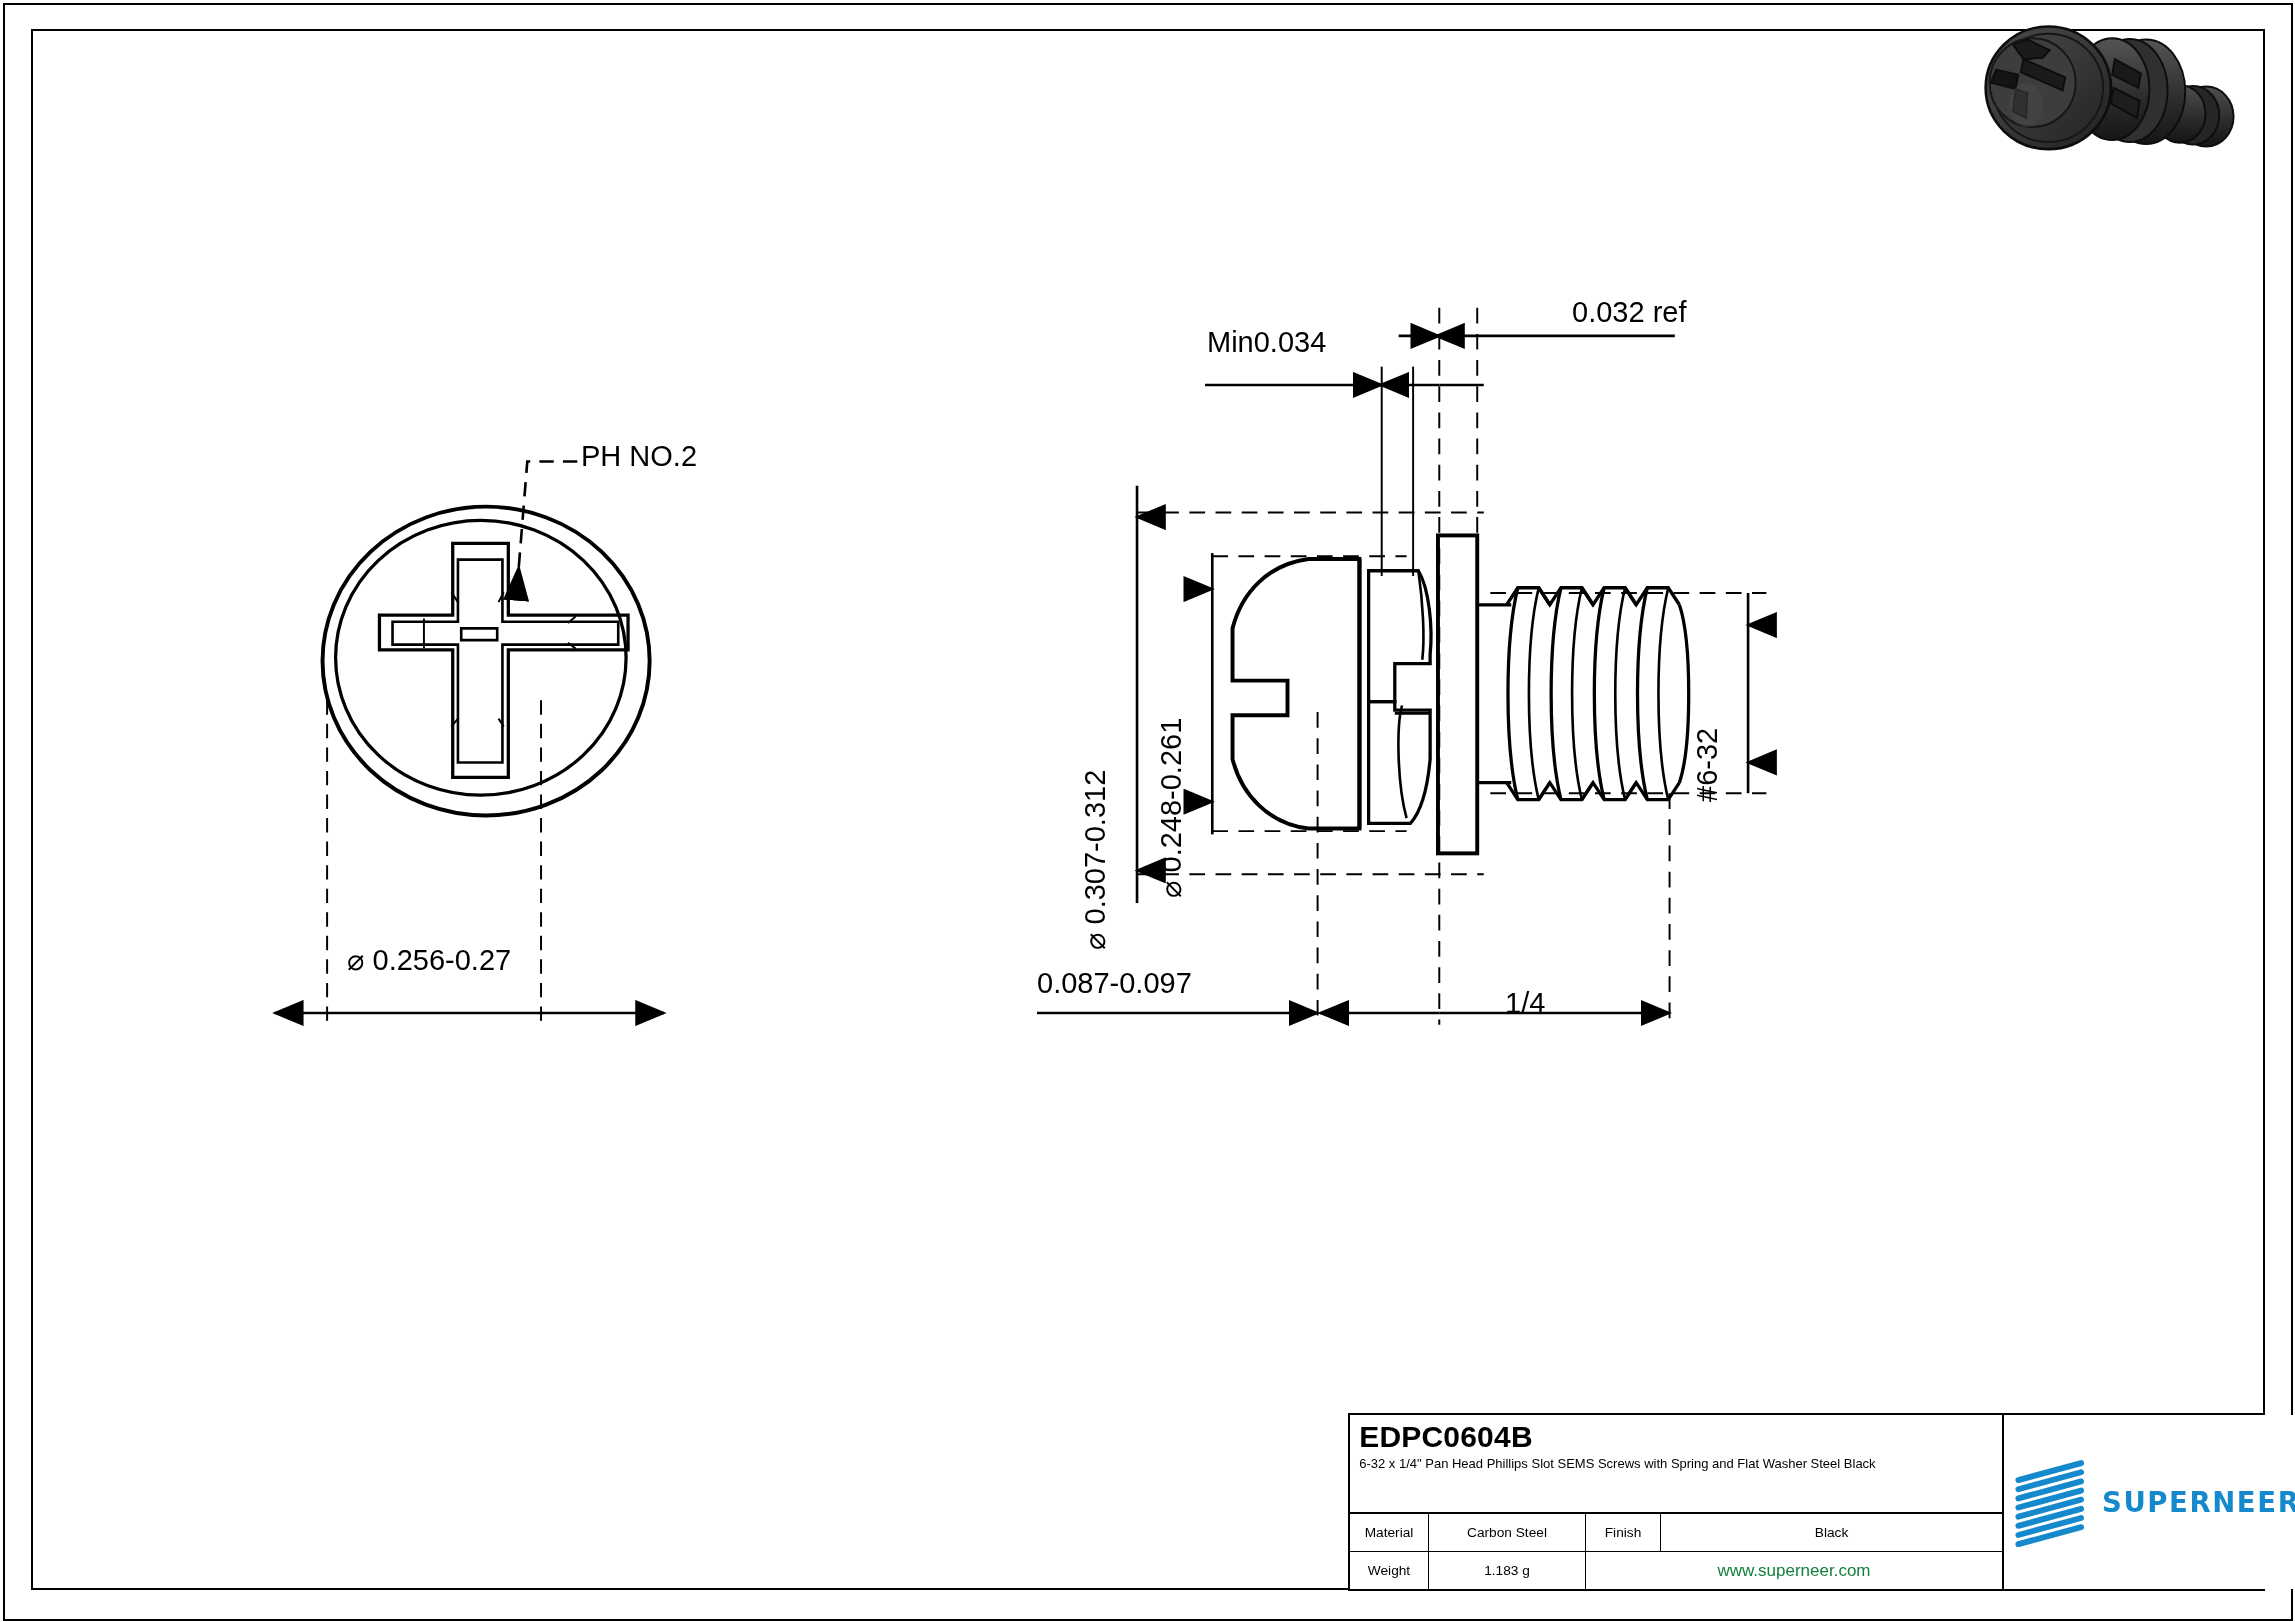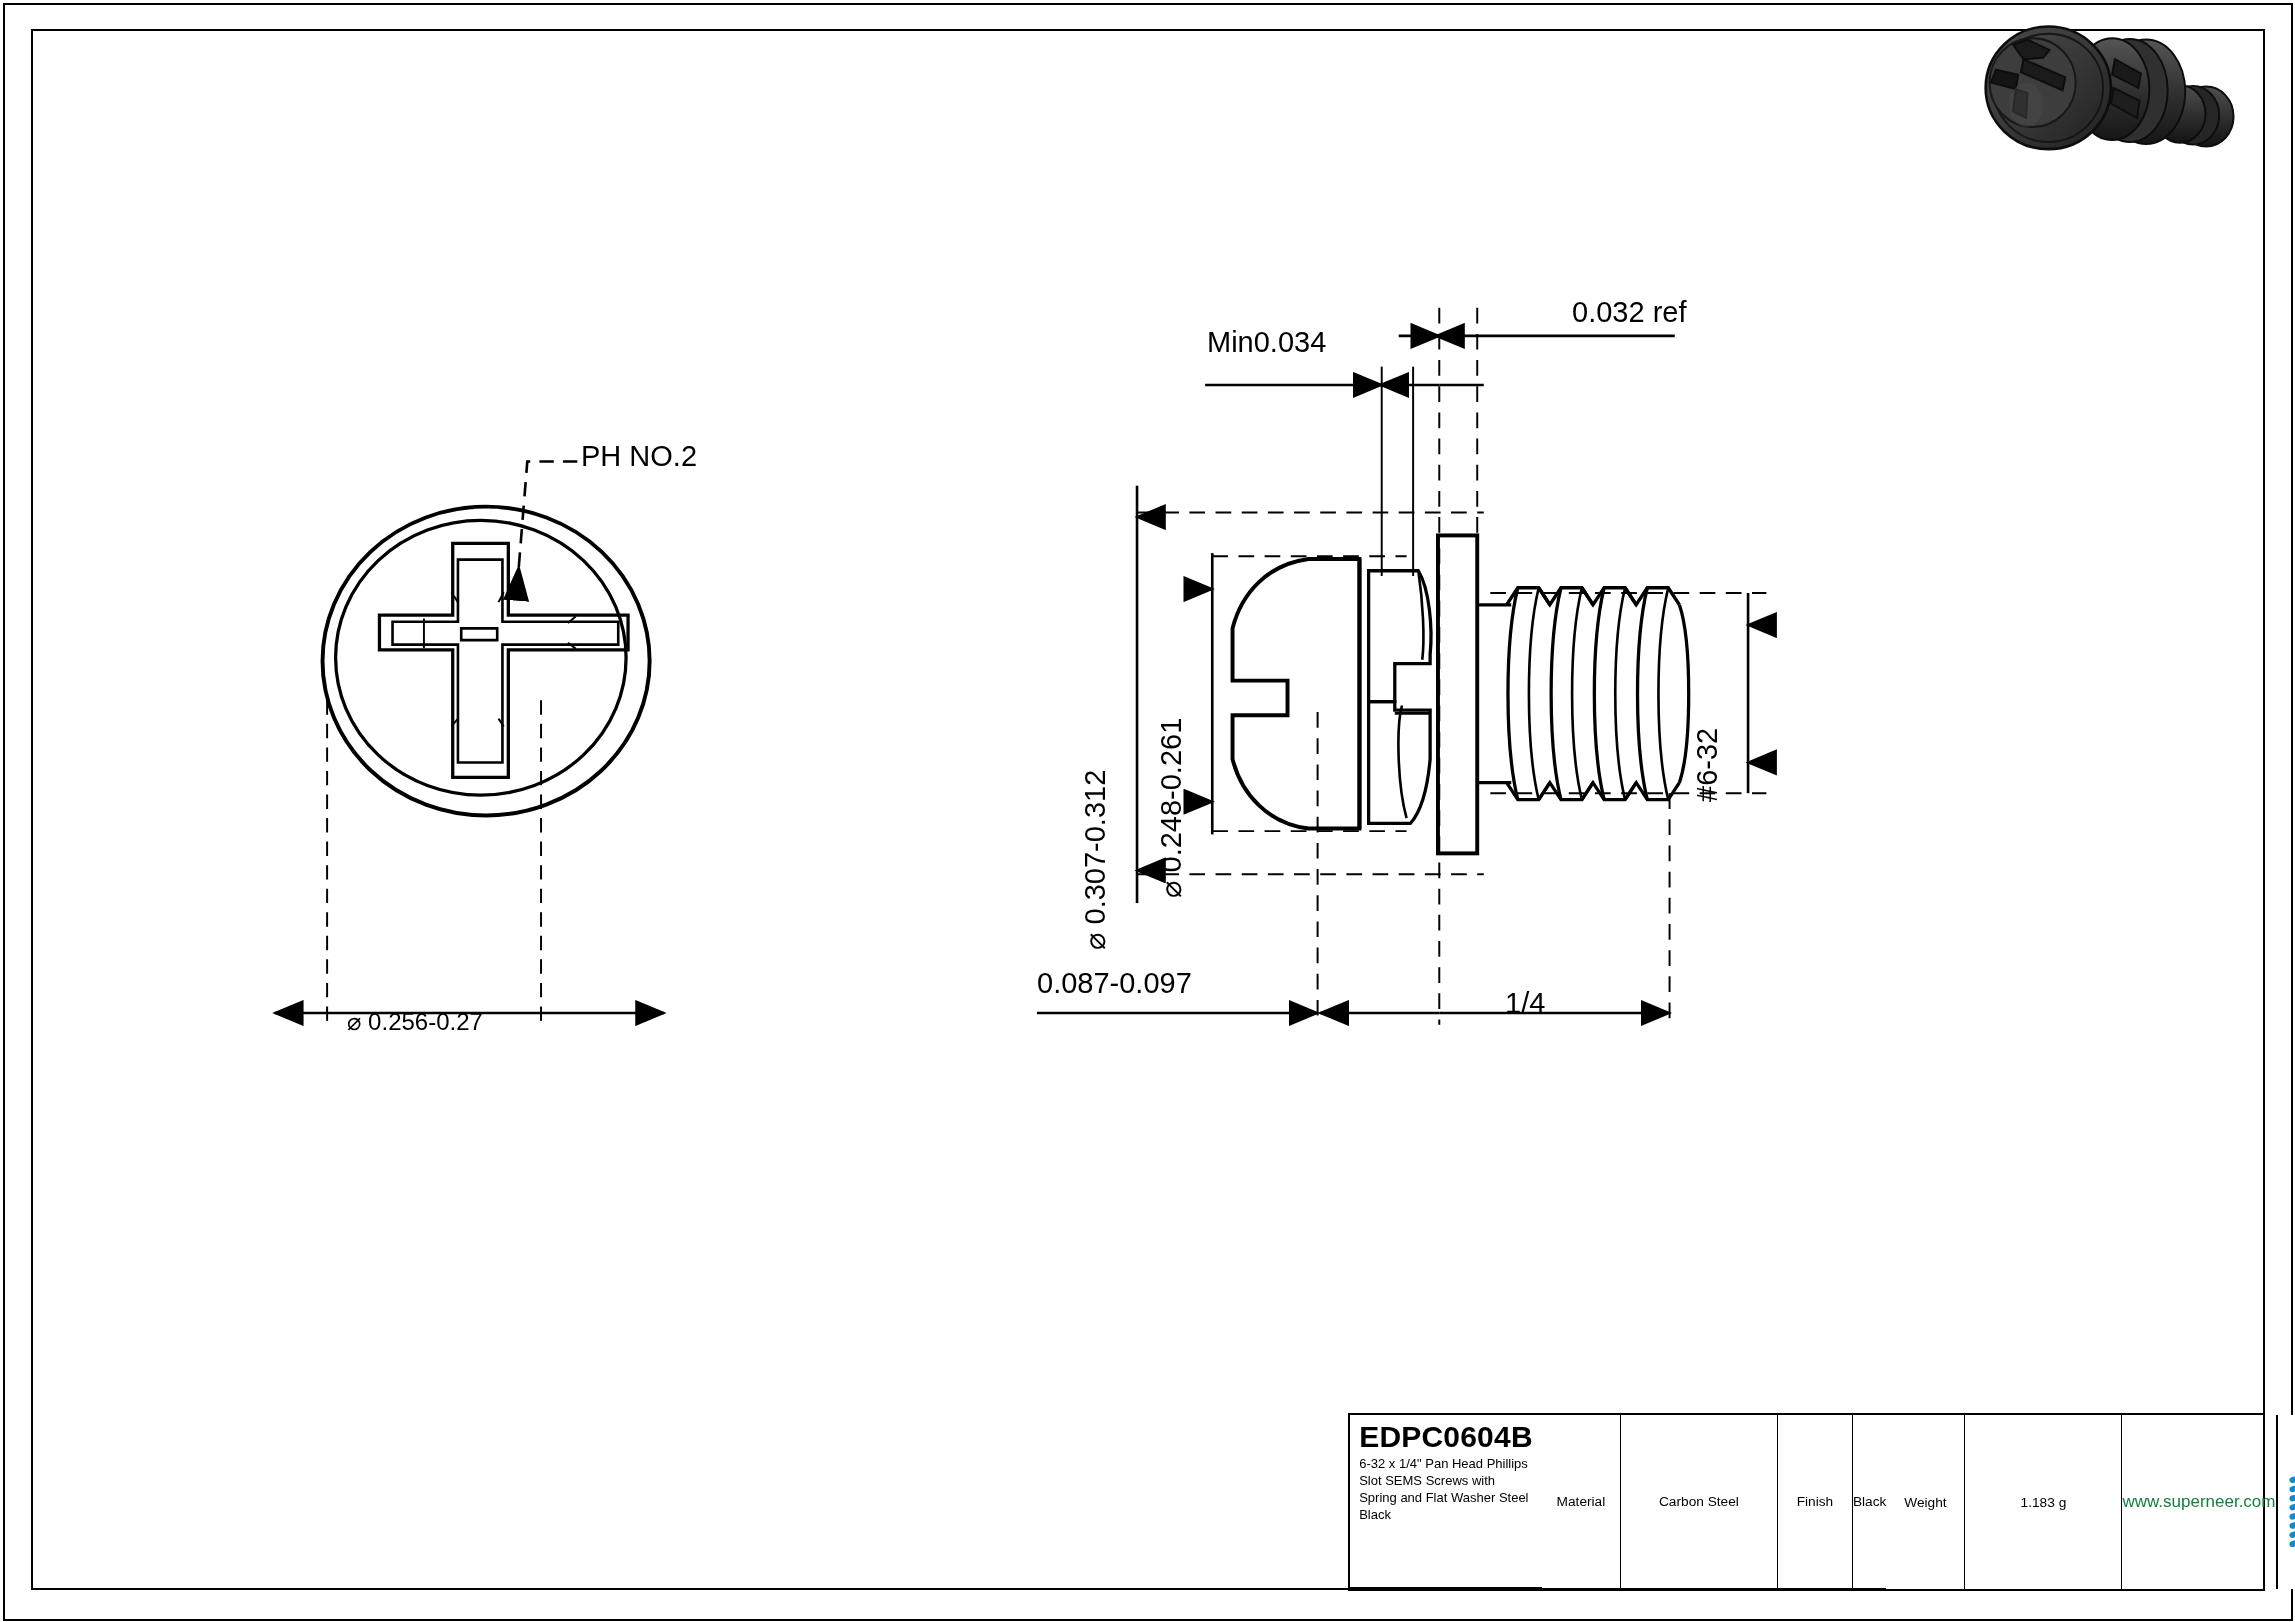--- a/index.html
+++ b/index.html
@@ -19,21 +19,21 @@
     position:absolute;left:31px;top:29.4px;width:2234px;height:1561px;
     border:2px solid #000;box-sizing:border-box;
   }
   .svg-layer{position:absolute;left:0;top:0;width:2295px;height:1623px;}
 
   
   .title-block{
     position:absolute;left:1348px;top:1413px;width:917px;height:178px;
     border:2px solid #000;box-sizing:border-box;display:flex;background:#fff;
   }
-  .tb-left{flex:0 0 654px;display:flex;flex-direction:row;border-right:2px solid #000;box-sizing:border-box;}
+  .tb-left{flex:0 0 654px;display:flex;flex-direction:column;border-right:2px solid #000;box-sizing:border-box;}
   .tb-desc{
     flex:0 0 99px;padding:5.9px 9.2px 0 9.2px;box-sizing:border-box;
     border-bottom:2px solid #000;
   }
   .tb-code{font-size:30px;font-weight:bold;line-height:1.06;letter-spacing:0.2px;}
   .tb-sub{font-size:13px;line-height:1.30;margin-top:3.3px;}
   .tb-row{display:flex;flex:1 1 0;border-bottom:1.3px solid #000;box-sizing:border-box;}
   .tb-row:last-child{border-bottom:none;}
   .tb-cell{
     display:flex;align-items:center;justify-content:center;
@@ -236,21 +236,21 @@
         <line x1="1585" y1="1548" x2="2014" y2="1548" stroke-width="4" marker-end="url(#arrIn)"></line>
         <line x1="2200" y1="1548" x2="2018" y2="1548" stroke-width="4" marker-end="url(#arrIn)"></line>
         <line x1="2200" y1="1548" x2="2552" y2="1548" stroke-width="4" marker-end="url(#arrIn)"></line>
       </g>
 
     </g>
   </svg>
 
   <div class="dim-text" style="left:581px;top:440px;font-size:29px;">PH NO.2</div>
 
-  <div class="dim-text" style="left:347px;top:1008px;font-size:24px;">⌀ 0.256-0.27</div>
+  <div class="dim-text" style="left:347px;top:943px;font-size:29px;">⌀ 0.256-0.27</div>
 
   <div class="dim-text" style="left:1572px;top:276px;font-size:29px;margin-top:20px;">0.032 ref</div>
 
   <div class="dim-text" style="left:1207px;top:326px;font-size:29px;">Min0.034</div>
 
   <div class="dim-text rot90" style="left:1112px;top:916px;font-size:29px;">⌀ 0.307-0.312</div>
 
   <div class="dim-text rot90" style="left:1188px;top:864px;font-size:29px;">⌀ 0.248-0.261</div>
 
   <div class="dim-text rot90" style="left:1724px;top:769px;font-size:29px;">#6-32</div>

